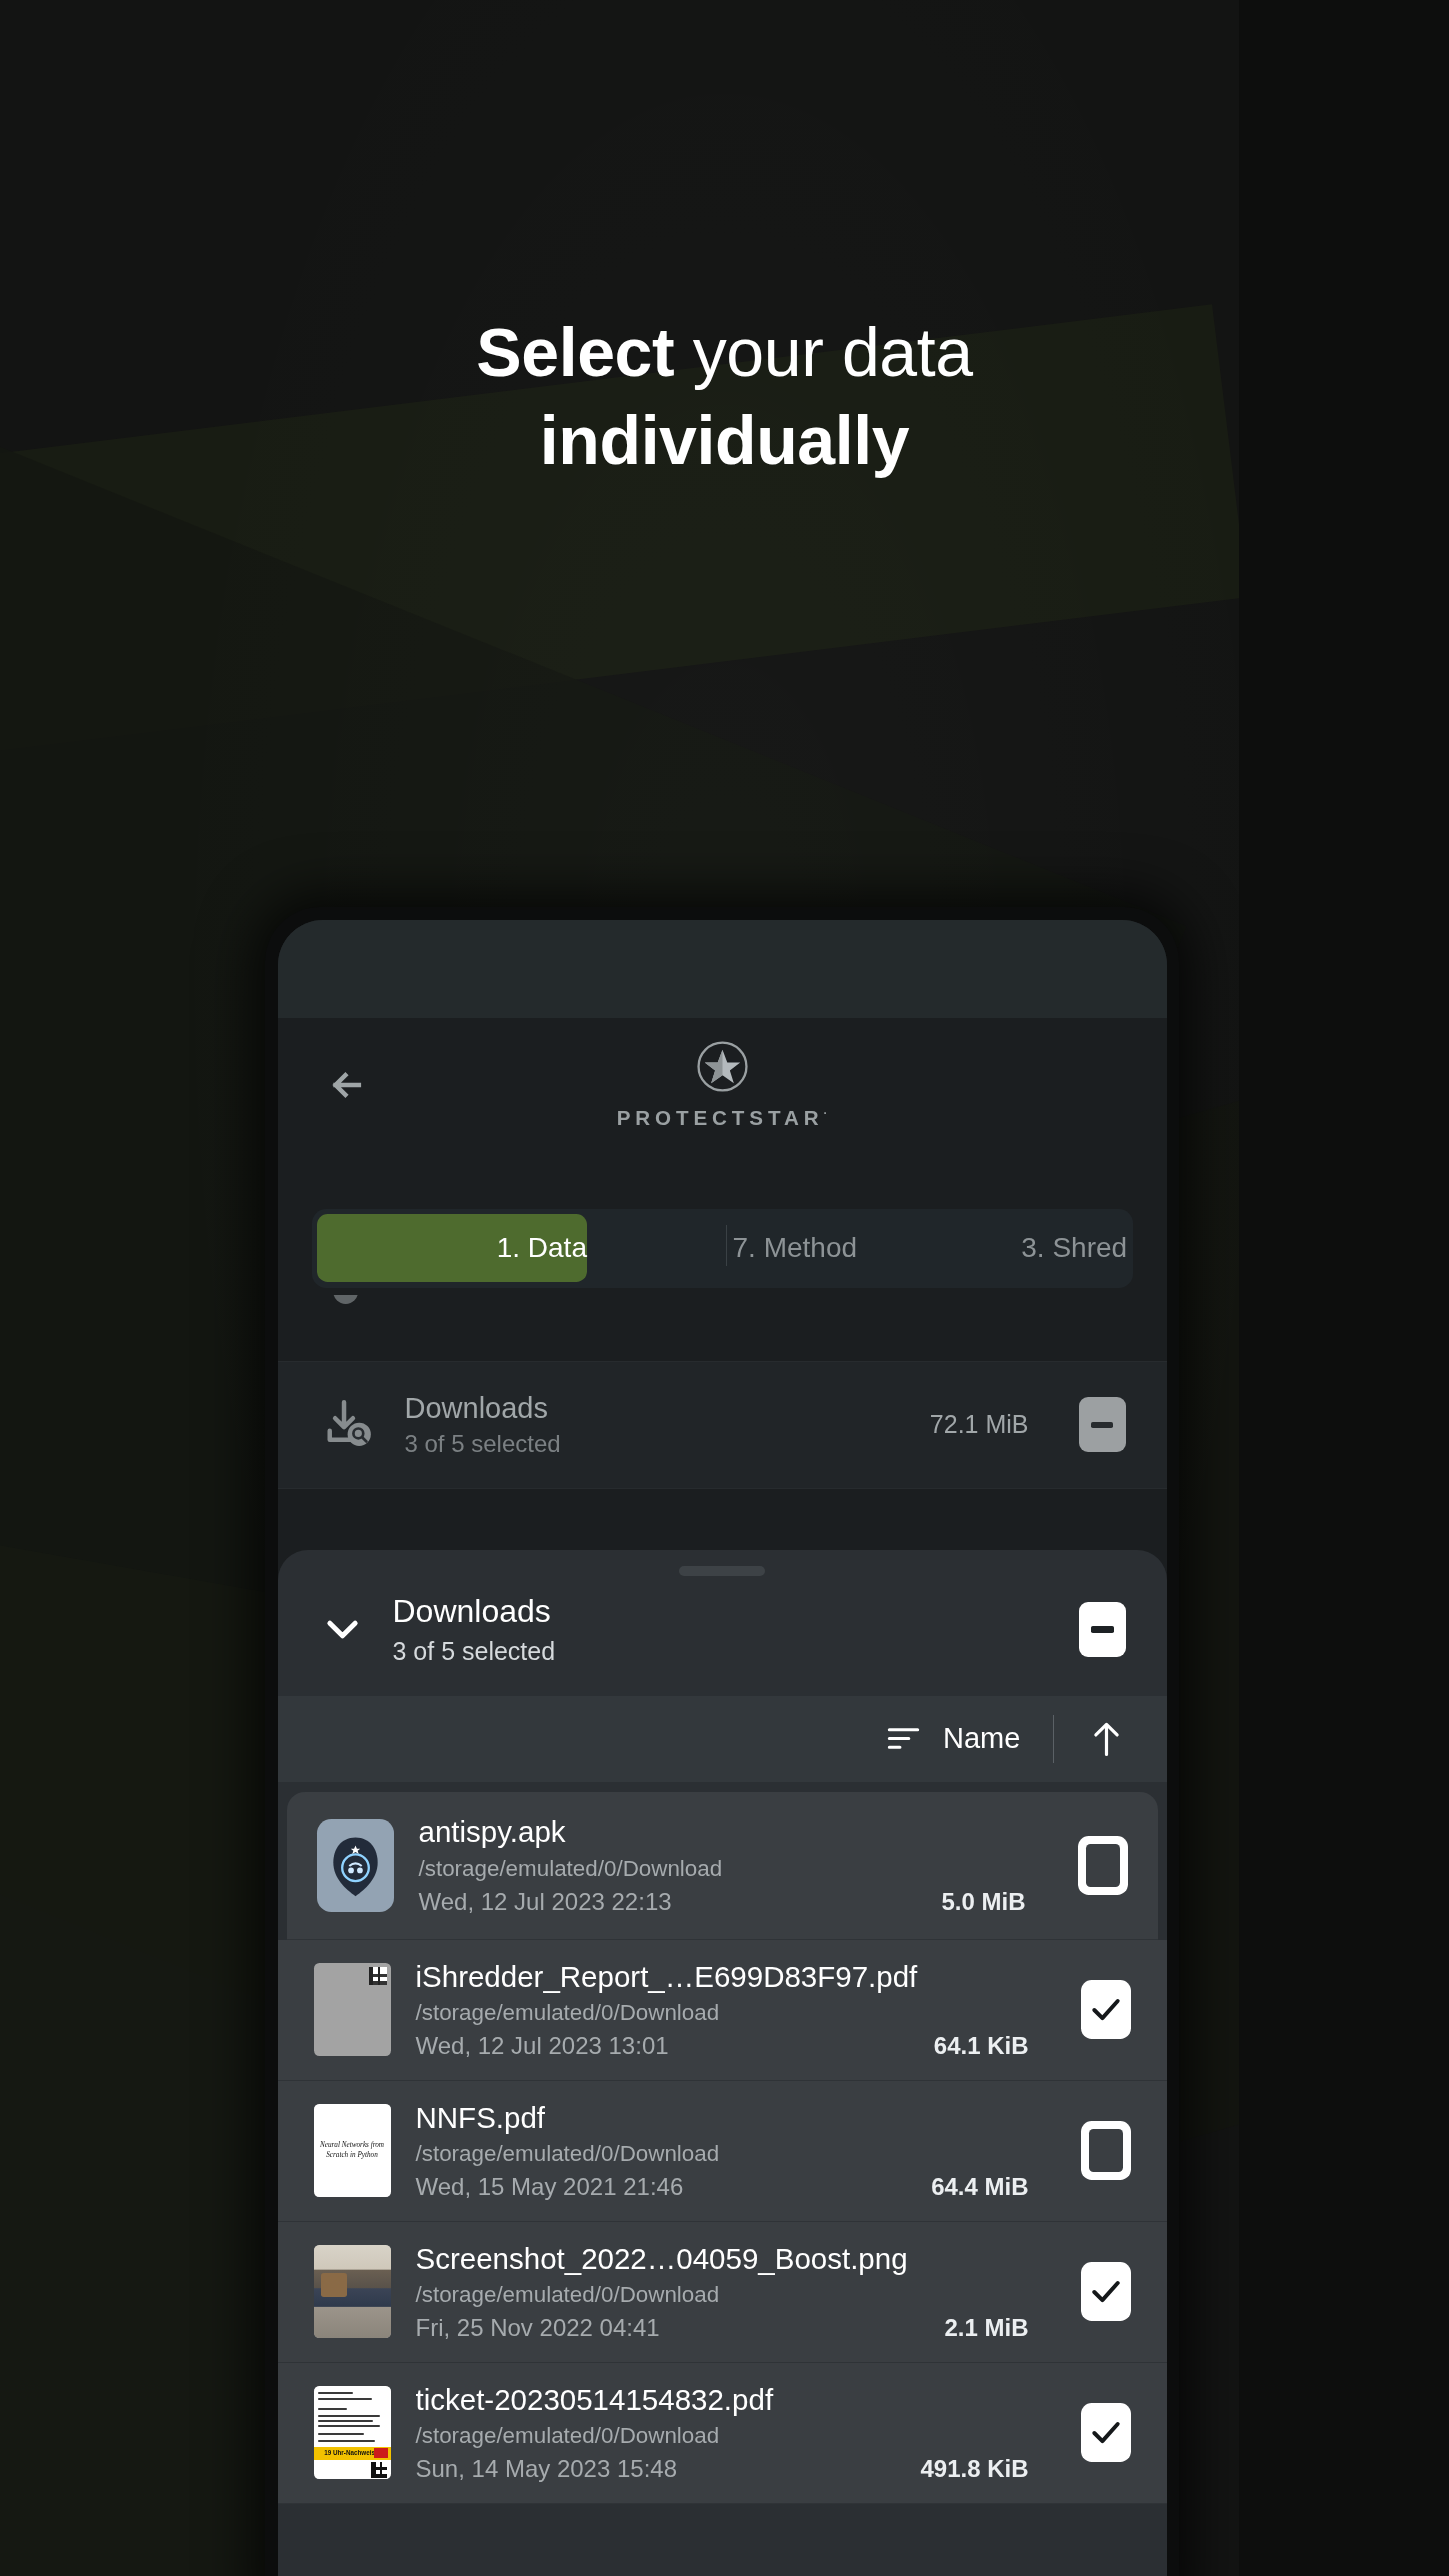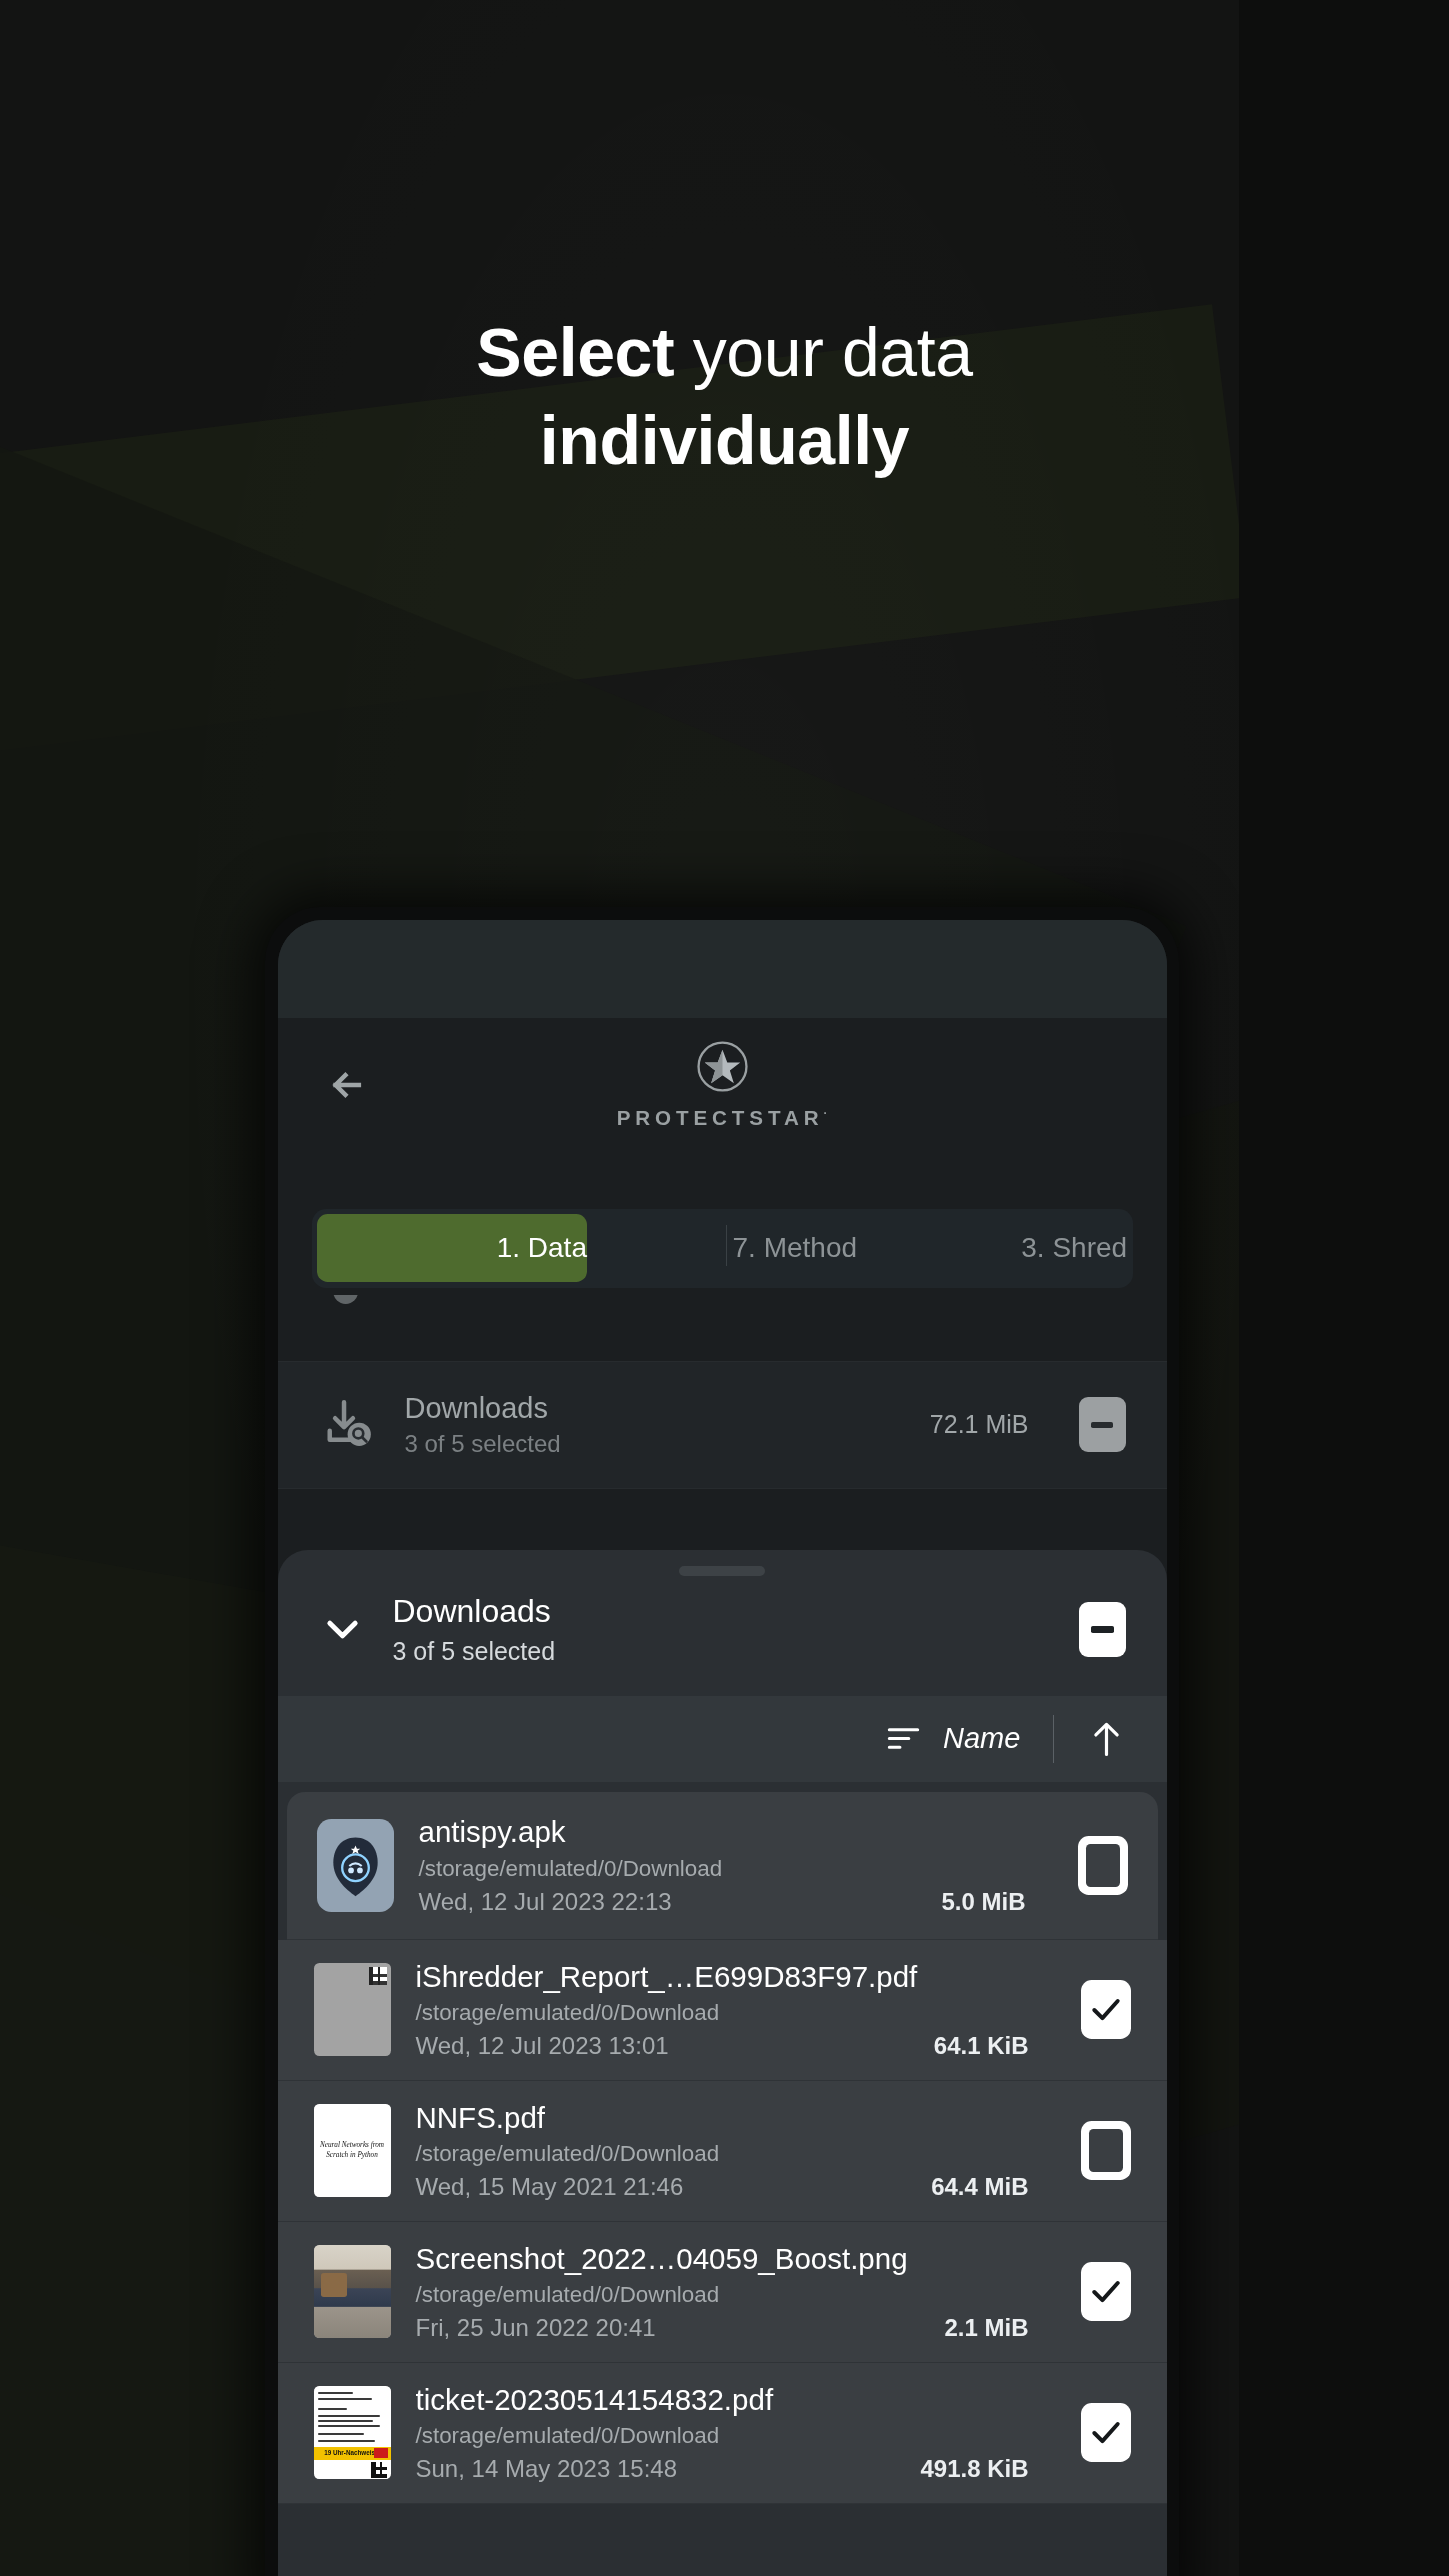--- a/index.html
+++ b/index.html
@@ -135,21 +135,21 @@
   .chev { width:47px; height:47px; flex:0 0 47px; }
   .sheet-titles { flex:1; }
   .sheet-title { color:#ffffff; font-size:32px; margin-bottom:7.2px; }
   .sheet-sub { color:#d6dadd; font-size:25px; }
   .cb.minus-white { background:#ffffff; }
   .cb.minus-white i { display:block; width:23px; height:7.2px; background:#1d2124; border-radius:1.8px; }
 
   
   .sortbar {
     height:86px; display:flex; align-items:center; justify-content:flex-end;
-    gap:19.7px; padding:0 41px; background:#33383c;font-style:italic;
+    gap:19.7px; padding:0 41px; background:#33383c;
   }
   .sort-ico { width:39px; height:39px; }
   .sort-label { color:#ffffff; font-size:29px; }
   .sort-div { width:1.8px; height:48px; background:#5b6166; margin:0 12.5px; }
   .sort-arrow { width:39px; height:43px; }
 
   
   .filelist { }
   .filerow {
     display:flex; align-items:center; gap:25px;
@@ -403,21 +403,21 @@
             </div>
 
             <div class="filerow">
               <span class="thumb">
                 <span class="photo"></span>
               </span>
               <span class="ftext">
                 <span class="fname" style="display:block">Screenshot_2022…04059_Boost.png</span>
                 <span class="fpath" style="display:block">/storage/emulated/0/Download</span>
                 <span class="fbottom">
-                  <span class="fdate">Fri, 25 Jun 2022 20:41</span>
+                  <span class="fdate">Fri, 25 Nov 2022 04:41</span>
                   <span class="fsize">2.1 MiB</span>
                 </span>
               </span>
               <span class="fcb on">
                 <svg width="36" height="36" viewBox="0 0 40 40">
                     <path d="M7 20 L16 29 L33 10" fill="none" stroke="#15181a" stroke-width="4.4" stroke-linecap="round" stroke-linejoin="round"></path>
                   </svg>
               </span>
             </div>
 

